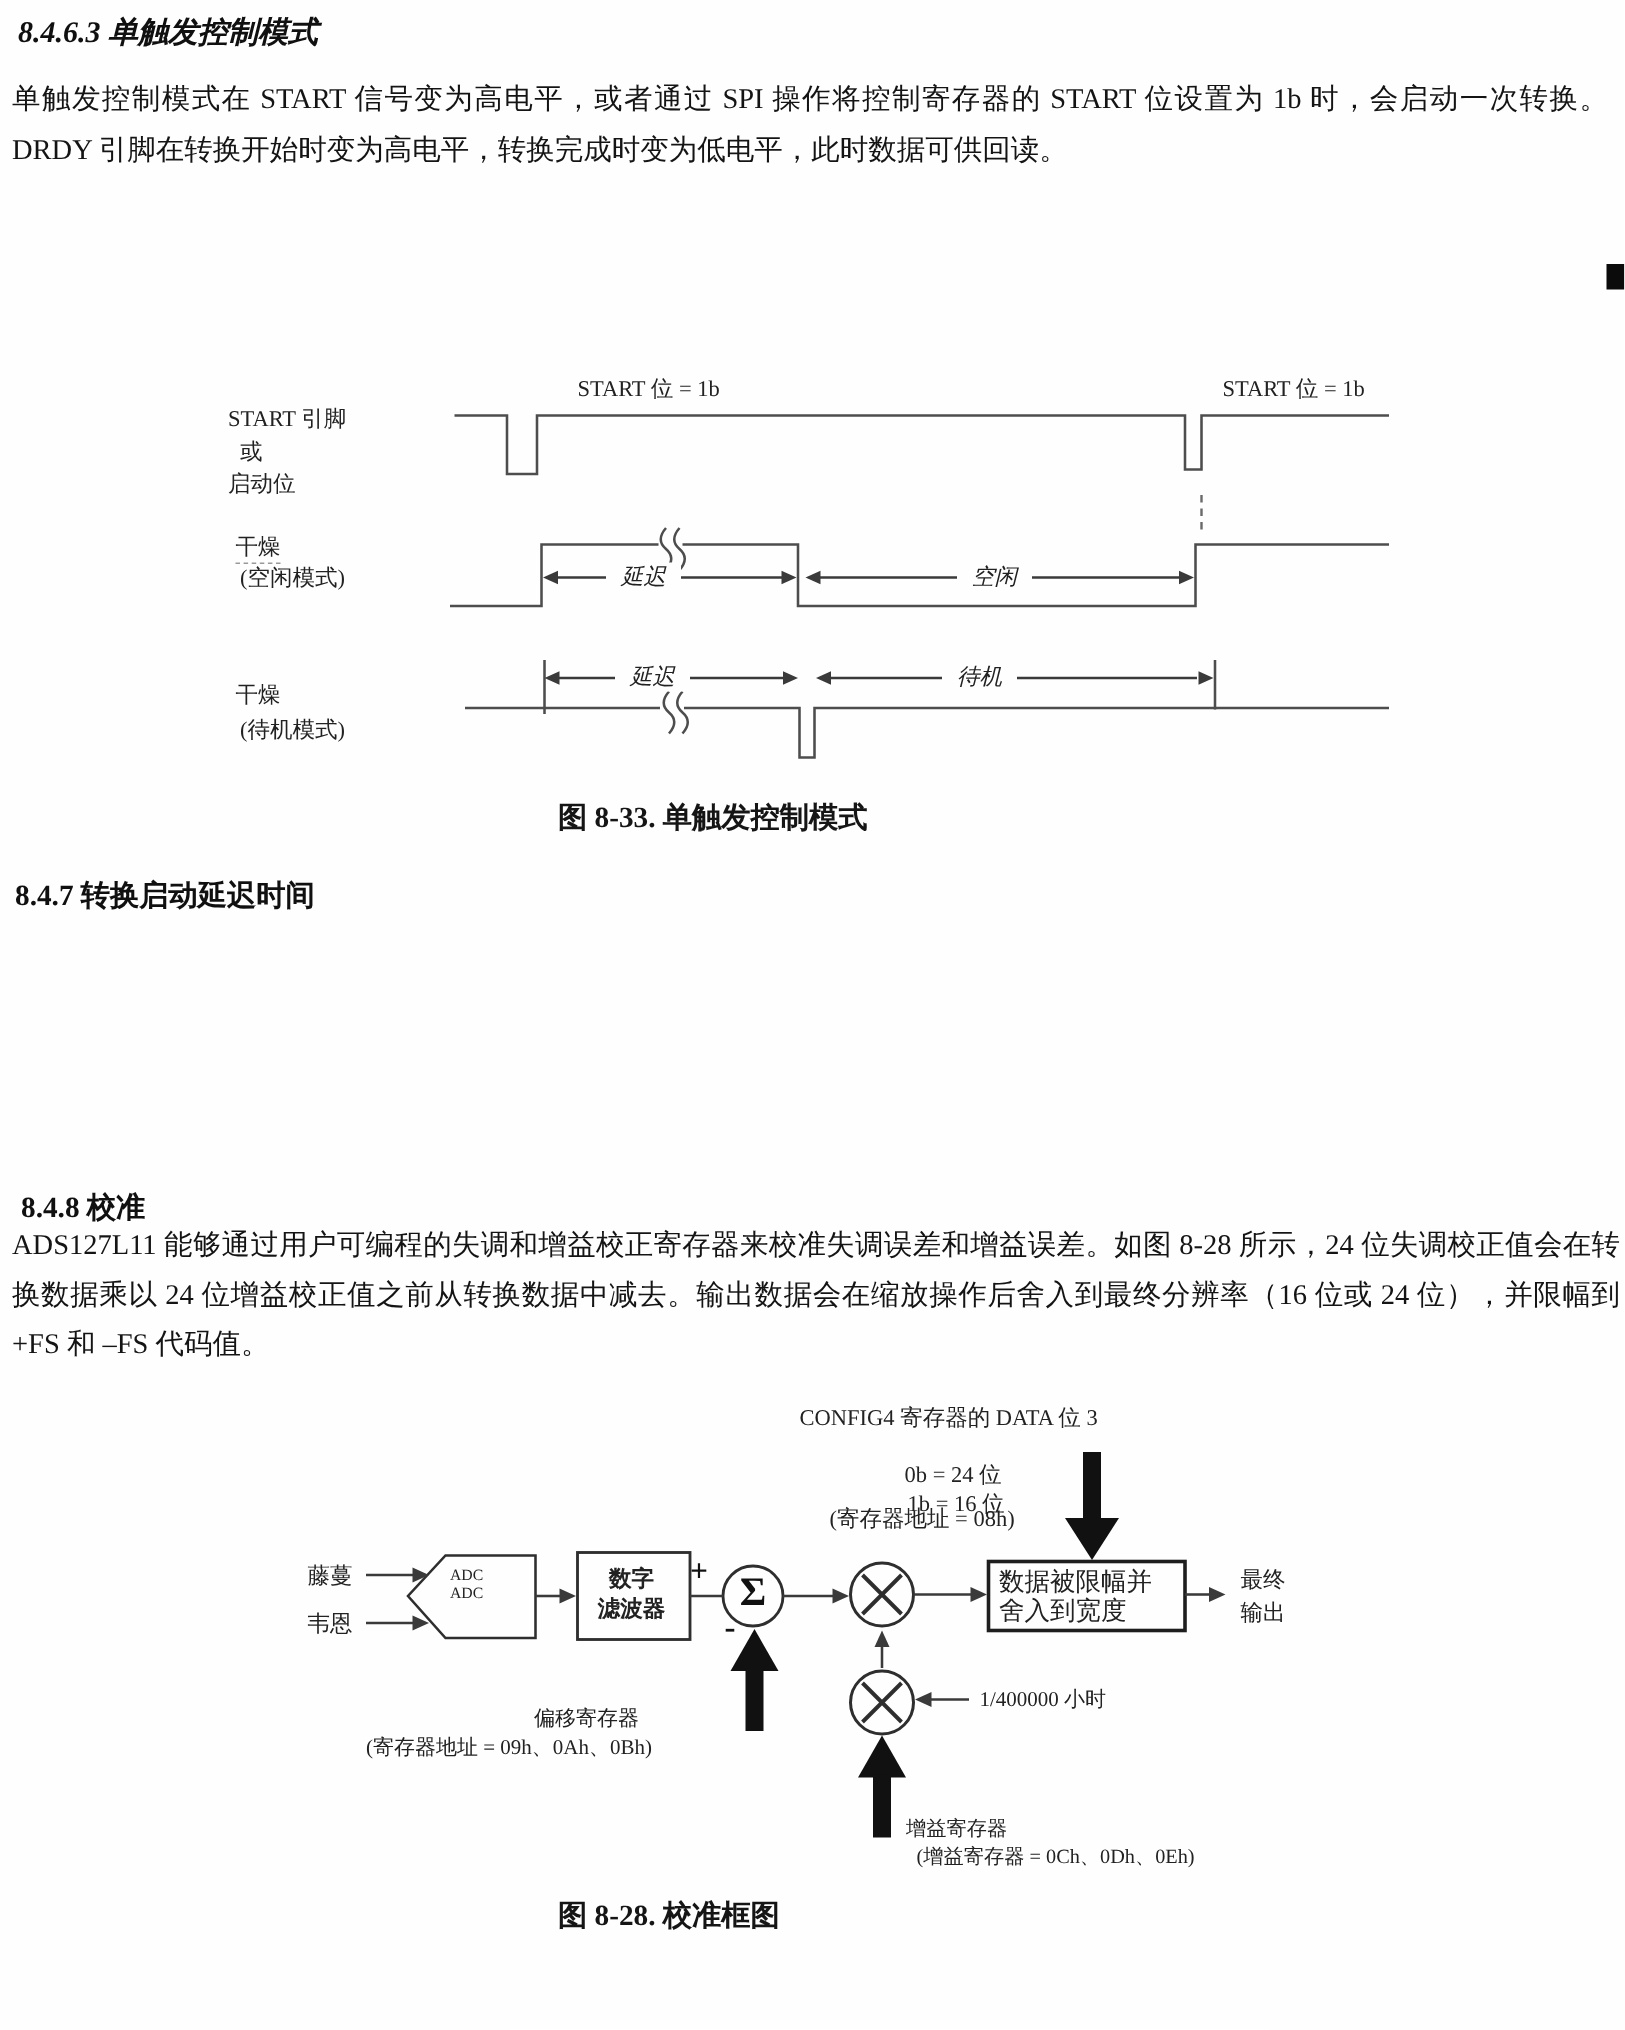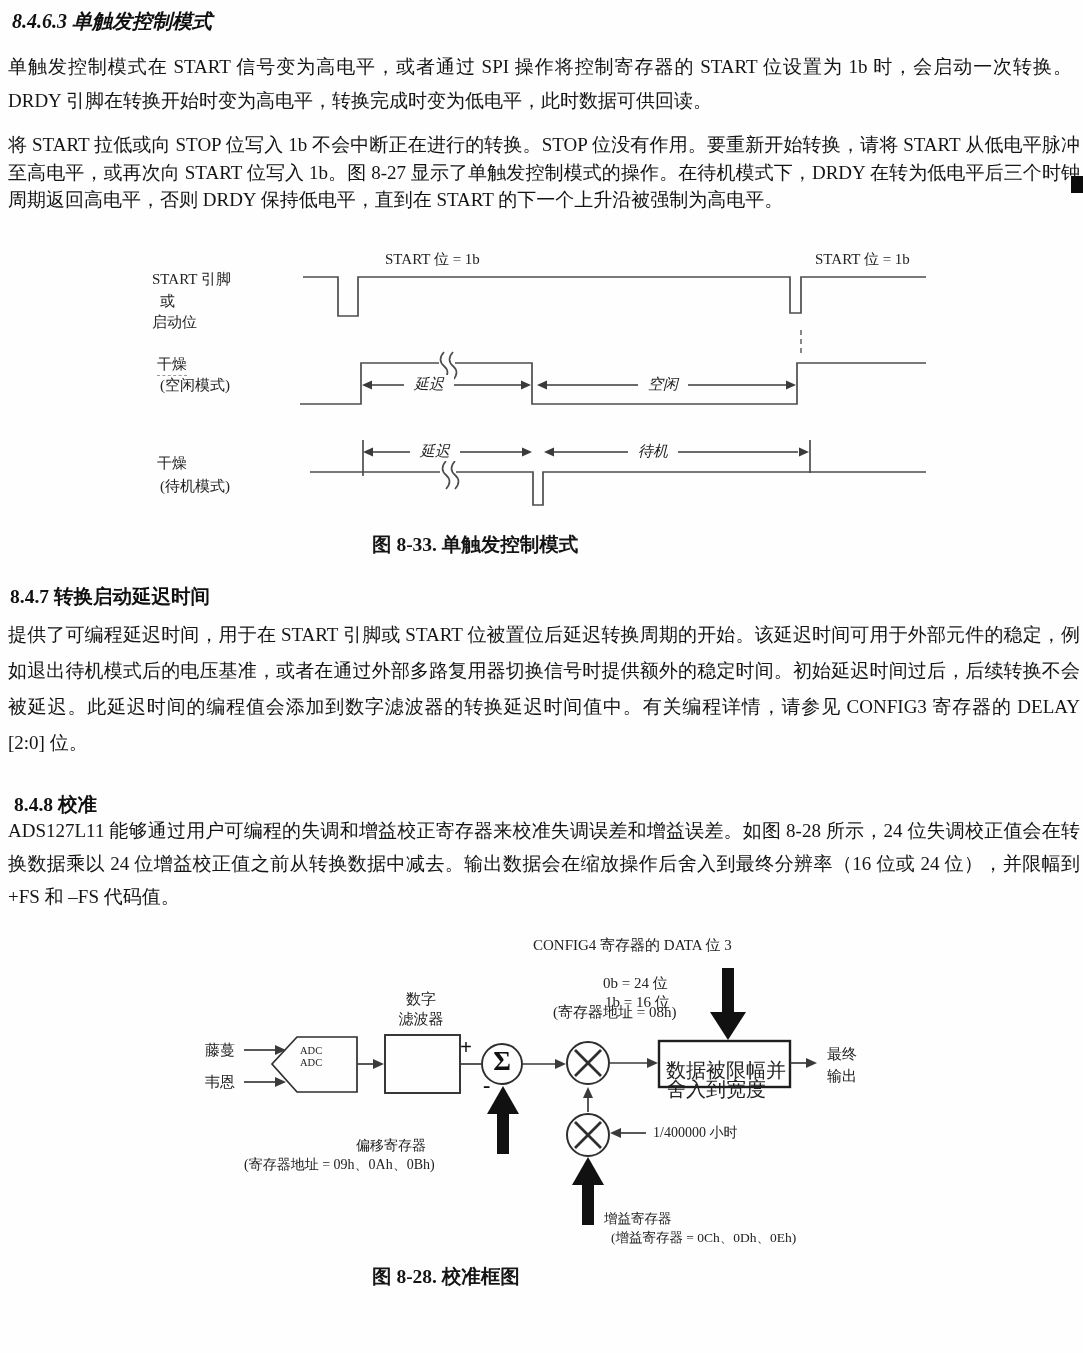--- a/index.html
+++ b/index.html
@@ -116,21 +116,20 @@
       <rect x="582" y="1183" width="12" height="42"></rect>
     </g>
 
     <rect x="1071" y="176" width="12" height="17" fill="#0b0b0b"></rect>
   </svg>
 
   <div class="abs h-italic lbl" style="left:12px;top:8px;">8.4.6.3 单触发控制模式</div>
 
   <div class="para" style="left:8px;top:50px;width:1064px;line-height:34px;">单触发控制模式在 START 信号变为高电平，或者通过 SPI 操作将控制寄存器的 START 位设置为 1b 时，会启动一次转换。DRDY 引脚在转换开始时变为高电平，转换完成时变为低电平，此时数据可供回读。</div>
 
-  <div class="para" style="left:8px;top:131px;width:1072px;line-height:27.5px;">将 START 拉低或向 STOP 位写入 1b 不会中断正在进行的转换。STOP 位没有作用。要重新开始转换，请将 START 从低电平脉冲至高电平，或再次向 START 位写入 1b。图 8-27 显示了单触发控制模式的操作。在待机模式下，DRDY 在转为低电平后三个时钟周期返回高电平，否则 DRDY 保持低电平，直到在 START 的下一个上升沿被强制为高电平。</div>
 
   <div class="abs fig-label lbl" style="left:385px;top:250px;">START 位 = 1b</div>
   <div class="abs fig-label lbl" style="left:815px;top:250px;">START 位 = 1b</div>
 
   <div class="abs fig-label lbl" style="left:152px;top:270px;">START 引脚</div>
   <div class="abs fig-label lbl" style="left:160px;top:292px;">或</div>
   <div class="abs fig-label lbl" style="left:152px;top:313px;">启动位</div>
 
   <div class="abs fig-label dash-under lbl" style="left:157px;top:355px;">干燥</div>
   <div class="abs fig-label lbl" style="left:160px;top:376px;">(空闲模式)</div>
@@ -140,48 +139,47 @@
 
   <div class="abs span-label lbl" style="left:410px;top:442px;">延迟</div>
   <div class="abs span-label lbl" style="left:628px;top:442px;">待机</div>
 
   <div class="abs fig-label lbl" style="left:157px;top:454px;">干燥</div>
   <div class="abs fig-label lbl" style="left:160px;top:477px;">(待机模式)</div>
 
   <div class="abs caption lbl" style="left:372px;top:531px;">图 8-33. 单触发控制模式</div>
 
   <div class="abs h-bold lbl" style="left:10px;top:583px;">8.4.7 转换启动延迟时间</div>
-  <div class="para" style="left:8px;top:617px;width:1072px;line-height:36px;">提供了可编程延迟时间，用于在 START 引脚或 START 位被置位后延迟转换周期的开始。该延迟时间可用于外部元件的稳定，例如退出待机模式后的电压基准，或者在通过外部多路复用器切换信号时提供额外的稳定时间。初始延迟时间过后，后续转换不会被延迟。此延迟时间的编程值会添加到数字滤波器的转换延迟时间值中。有关编程详情，请参见 CONFIG3 寄存器的 DELAY [2:0] 位。</div>
 
   <div class="abs h-bold lbl" style="left:14px;top:791px;">8.4.8 校准</div>
   <div class="para" style="left:8px;top:814px;width:1072px;line-height:33px;">ADS127L11 能够通过用户可编程的失调和增益校正寄存器来校准失调误差和增益误差。如图 8-28 所示，24 位失调校正值会在转换数据乘以 24 位增益校正值之前从转换数据中减去。输出数据会在缩放操作后舍入到最终分辨率（16 位或 24 位），并限幅到 +FS 和 –FS 代码值。</div>
 
   <div class="abs fig-label lbl" style="left:533px;top:936px;">CONFIG4 寄存器的 DATA 位 3</div>
   <div class="abs fig-label lbl" style="left:553px;top:955px;margin-top:48px;">(寄存器地址 = 08h)</div>
   <div class="abs fig-label lbl" style="left:603px;top:974px;">0b = 24 位</div>
   <div class="abs fig-label lbl" style="left:605px;top:993px;">1b = 16 位</div>
 
   <div class="abs fig-label lbl" style="left:205px;top:1041px;">藤蔓</div>
   <div class="abs fig-label lbl" style="left:205px;top:1073px;">韦恩</div>
 
   <div class="abs lbl" style="left:300px;top:1045px;font-size:10.5px;line-height:12px;color:#222;">
     <div>ADC</div>
     <div>ADC</div>
   </div>
 
-  <div class="abs center lbl" style="left:385px;top:989px;width:72px;font-size:15px;line-height:20px;color:#222;">
+  <div class="abs center lbl" style="left:385px;top:1043px;width:72px;font-size:15px;line-height:20px;color:#222;font-weight:bold;">
     <div>数字</div>
     <div>滤波器</div>
   </div>
 
   <div class="abs lbl" style="left:460px;top:1035px;font-size:21px;font-weight:bold;color:#111;">+</div>
   <div class="abs lbl" style="left:483px;top:1072px;font-size:22px;font-weight:bold;color:#111;">-</div>
   <div class="abs center lbl" style="left:489px;top:1046px;width:26px;font-size:27px;font-weight:bold;color:#111;">Σ</div>
 
-  <div class="abs lbl" style="left:666px;top:1045px;font-size:20px;line-height:19px;color:#222;margin-top:16px;">
+  <div class="abs lbl" style="left:666px;top:1045px;font-size:17px;line-height:19px;color:#222;">
     <div>数据被限幅并</div>
     <div>舍入到宽度</div>
   </div>
 
   <div class="abs center lbl" style="left:820px;top:1043px;width:44px;font-size:15px;line-height:22px;color:#222;">
     <div>最终</div>
     <div>输出</div>
   </div>
 
   <div class="abs fig-label-sm lbl" style="left:653px;top:1124px;">1/400000 小时</div>

